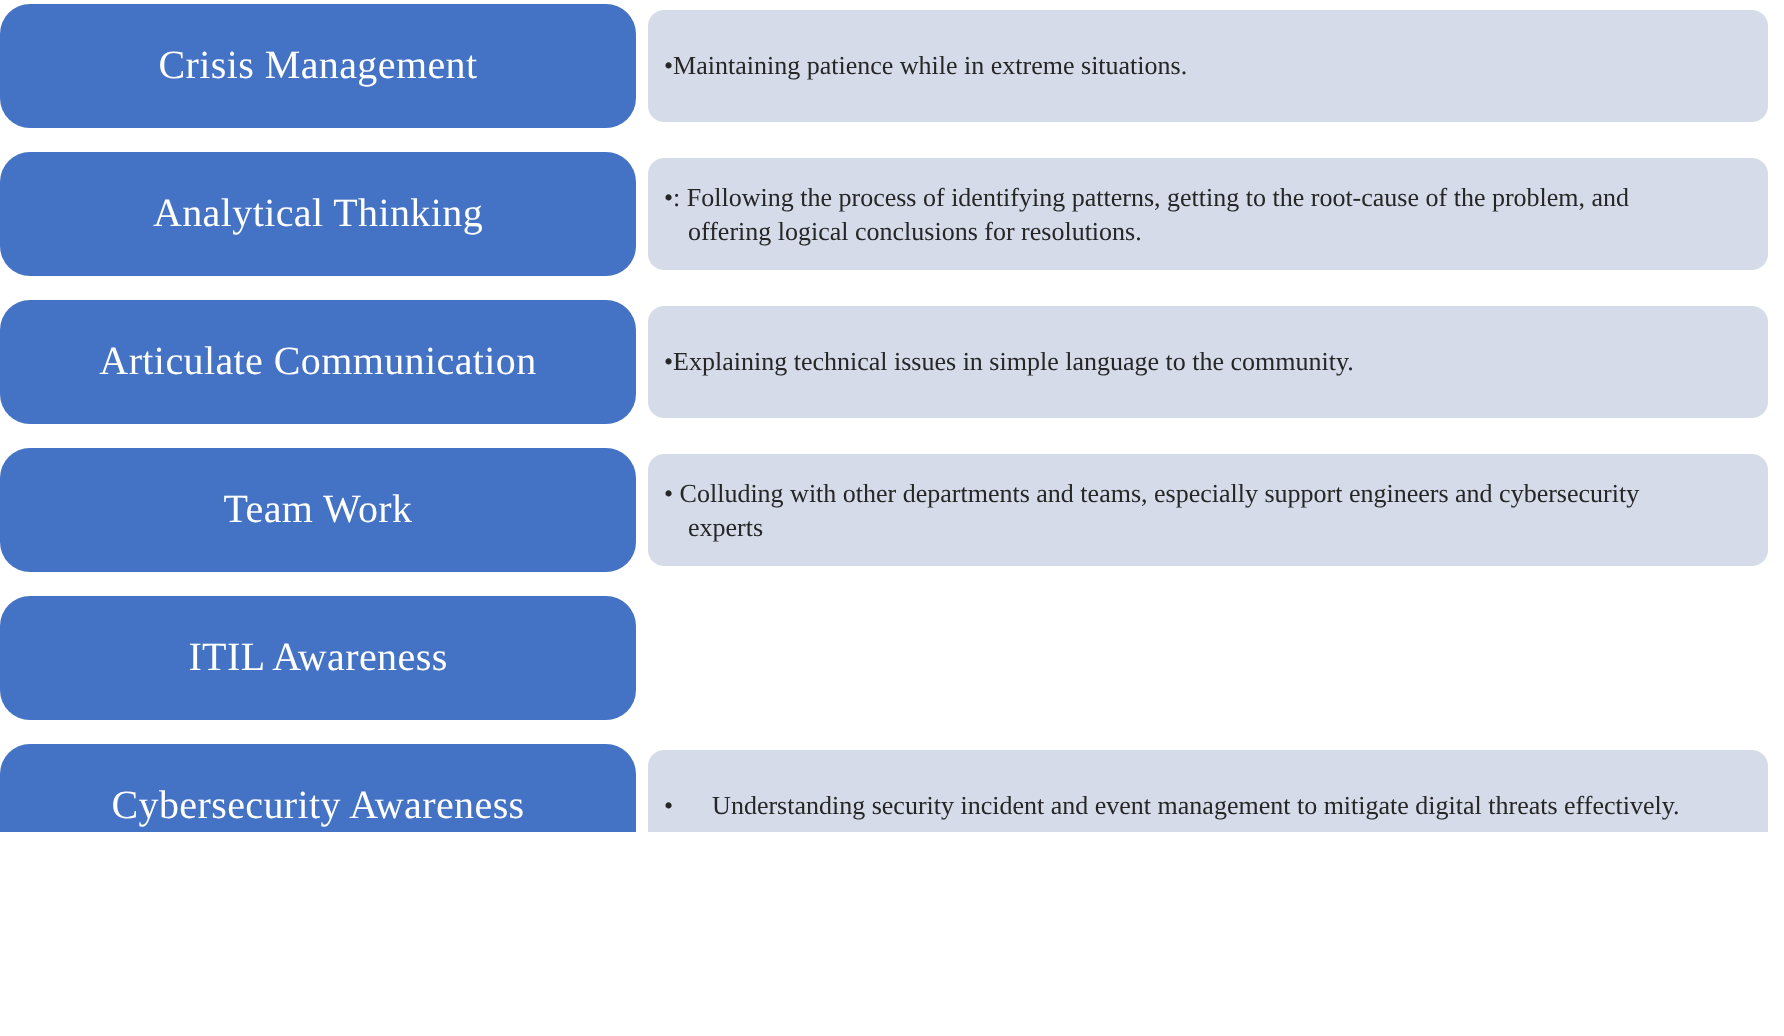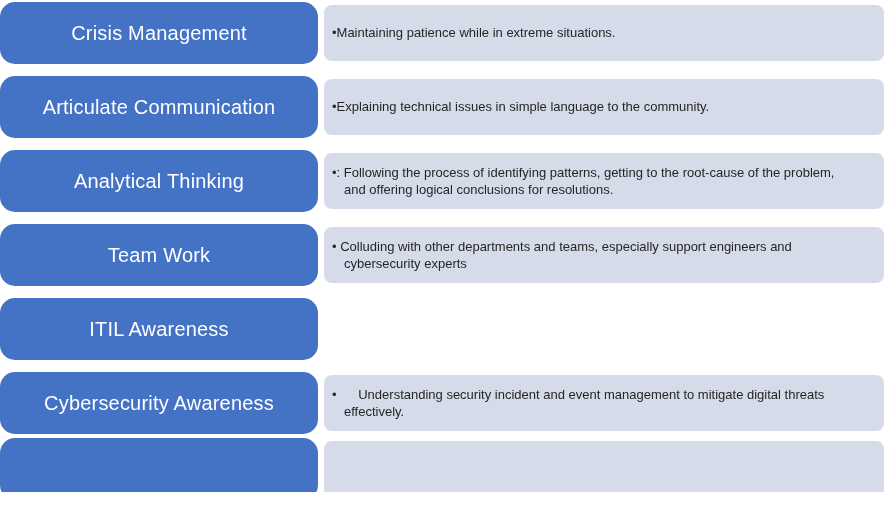--- a/index.html
+++ b/index.html
@@ -6,24 +6,24 @@
     --box-blue: #4472C4;
     --bar-light: #D5DBE9;
     --bar-text: #262626;
     --title-text: #FFFFFF;
   }
   * { box-sizing: border-box; }
   html, body { margin: 0; padding: 0; background: #FFFFFF; }
   .canvas {
     position: relative;
     width: 892px;
-    height: 492px;
+    height: 416px;
     overflow: hidden;
     background: #FFFFFF;
-    font-family: Liberation Sans, sans-serif;
+    font-family: Liberation Serif, serif;
     padding-top: 2px;
   }
   .row {
     display: flex;
     height: 62px;
     margin-bottom: 12px;
   }
   .skill-box {
     width: 318px;
     min-width: 318px;
@@ -68,33 +68,33 @@
     <div class="skill-box">
       <span>Crisis Management</span>
     </div>
     <div class="desc-bar">
       <div class="desc">•Maintaining patience while in extreme situations.</div>
     </div>
   </div>
 
   <div class="row">
     <div class="skill-box">
-      <span>Articulate Communication</span>
+      <span>Analytical Thinking</span>
     </div>
     <div class="desc-bar">
-      <div class="desc">•Explaining technical issues in simple language to the community.</div>
+      <div class="desc">•: Following the process of identifying patterns, getting to the root-cause of the problem, and offering logical conclusions for resolutions.</div>
     </div>
   </div>
 
   <div class="row">
     <div class="skill-box">
-      <span>Analytical Thinking</span>
+      <span>Articulate Communication</span>
     </div>
     <div class="desc-bar">
-      <div class="desc">•: Following the process of identifying patterns, getting to the root-cause of the problem, and offering logical conclusions for resolutions.</div>
+      <div class="desc">•Explaining technical issues in simple language to the community.</div>
     </div>
   </div>
 
 
   <div class="row">
     <div class="skill-box">
       <span>Team Work</span>
     </div>
     <div class="desc-bar">
       <div class="desc">• Colluding with other departments and teams, especially support engineers and cybersecurity experts</div>

